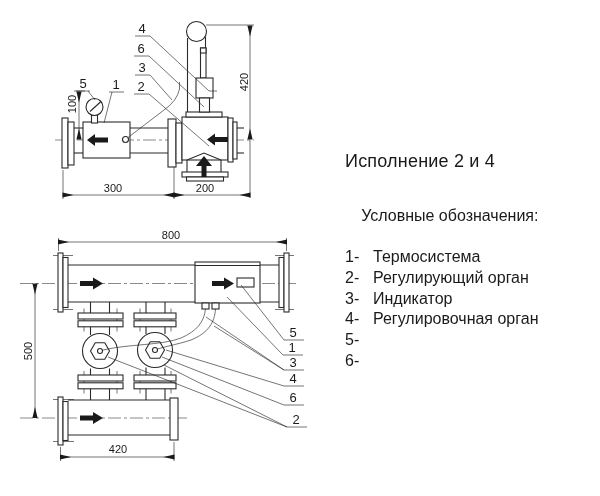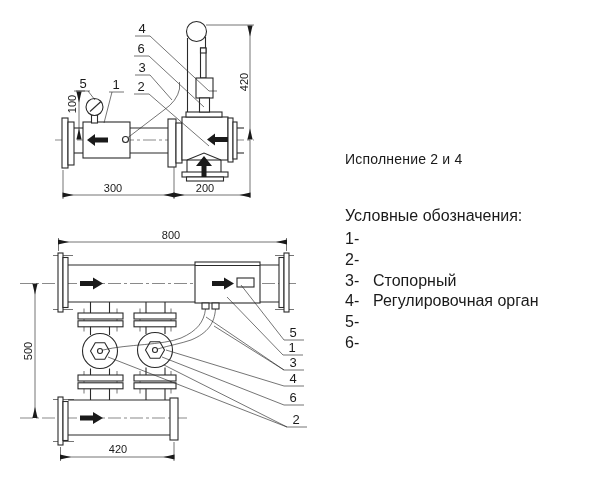--- a/index.html
+++ b/index.html
@@ -1,20 +1,20 @@
 <!DOCTYPE html>
 <html><head>
 <meta charset="utf-8">
 <style>
   html,body{margin:0;padding:0;background:#ffffff;}
   body{width:600px;height:496px;position:relative;font-family:"Liberation Sans",sans-serif;color:#1a1a1a;overflow:hidden;}
   .drawing-svg{position:absolute;left:0;top:0;}
-  .title{position:absolute;left:345px;top:151px;font-size:14px;letter-spacing:.2px;}
+  .title{position:absolute;left:345px;top:151px;font-size:18px;letter-spacing:.2px;}
   .legend{position:absolute;left:345px;top:205px;font-size:16px;}
-  .legend-heading{line-height:22px;margin-bottom:2px;}
+  .legend-heading{line-height:22px;margin-bottom:20px;text-align:right;}
   .legend-row{display:flex;line-height:20.8px;}
   .legend-row .num{width:28px;flex:0 0 28px;}
   svg text{font-family:"Liberation Sans",sans-serif;fill:#1a1a1a;}
   .callout{font-size:13px;}
   .dim{font-size:11px;}
   .ln{stroke:#2a2a2a;stroke-width:1.1;fill:none;}
   .lnw{stroke:#2a2a2a;stroke-width:1.1;fill:#ffffff;}
   .thin{stroke:#2a2a2a;stroke-width:0.65;fill:none;}
   .cl{stroke:#3a3a3a;stroke-width:0.6;fill:none;stroke-dasharray:13 3 3 3;}
   .blk{fill:#1a1a1a;stroke:none;}
@@ -244,27 +244,29 @@
     </g>
   </g>
 </svg>
 
 <div class="title">Исполнение 2 и 4</div>
 
 <div class="legend">
   <div class="legend-heading">Условные обозначения:</div>
   <div class="legend-row">
     <span class="num">1-</span>
+    <span class="lbl">Термосистема</span>
   </div>
   <div class="legend-row">
     <span class="num">2-</span>
+    <span class="lbl">Регулирующий орган</span>
   </div>
   <div class="legend-row">
     <span class="num">3-</span>
-    <span class="lbl">Стопорный</span>
+    <span class="lbl">Индикатор</span>
   </div>
   <div class="legend-row">
     <span class="num">4-</span>
     <span class="lbl">Регулировочная орган</span>
   </div>
   <div class="legend-row">
     <span class="num">5-</span>
   </div>
   <div class="legend-row">
     <span class="num">6-</span>

